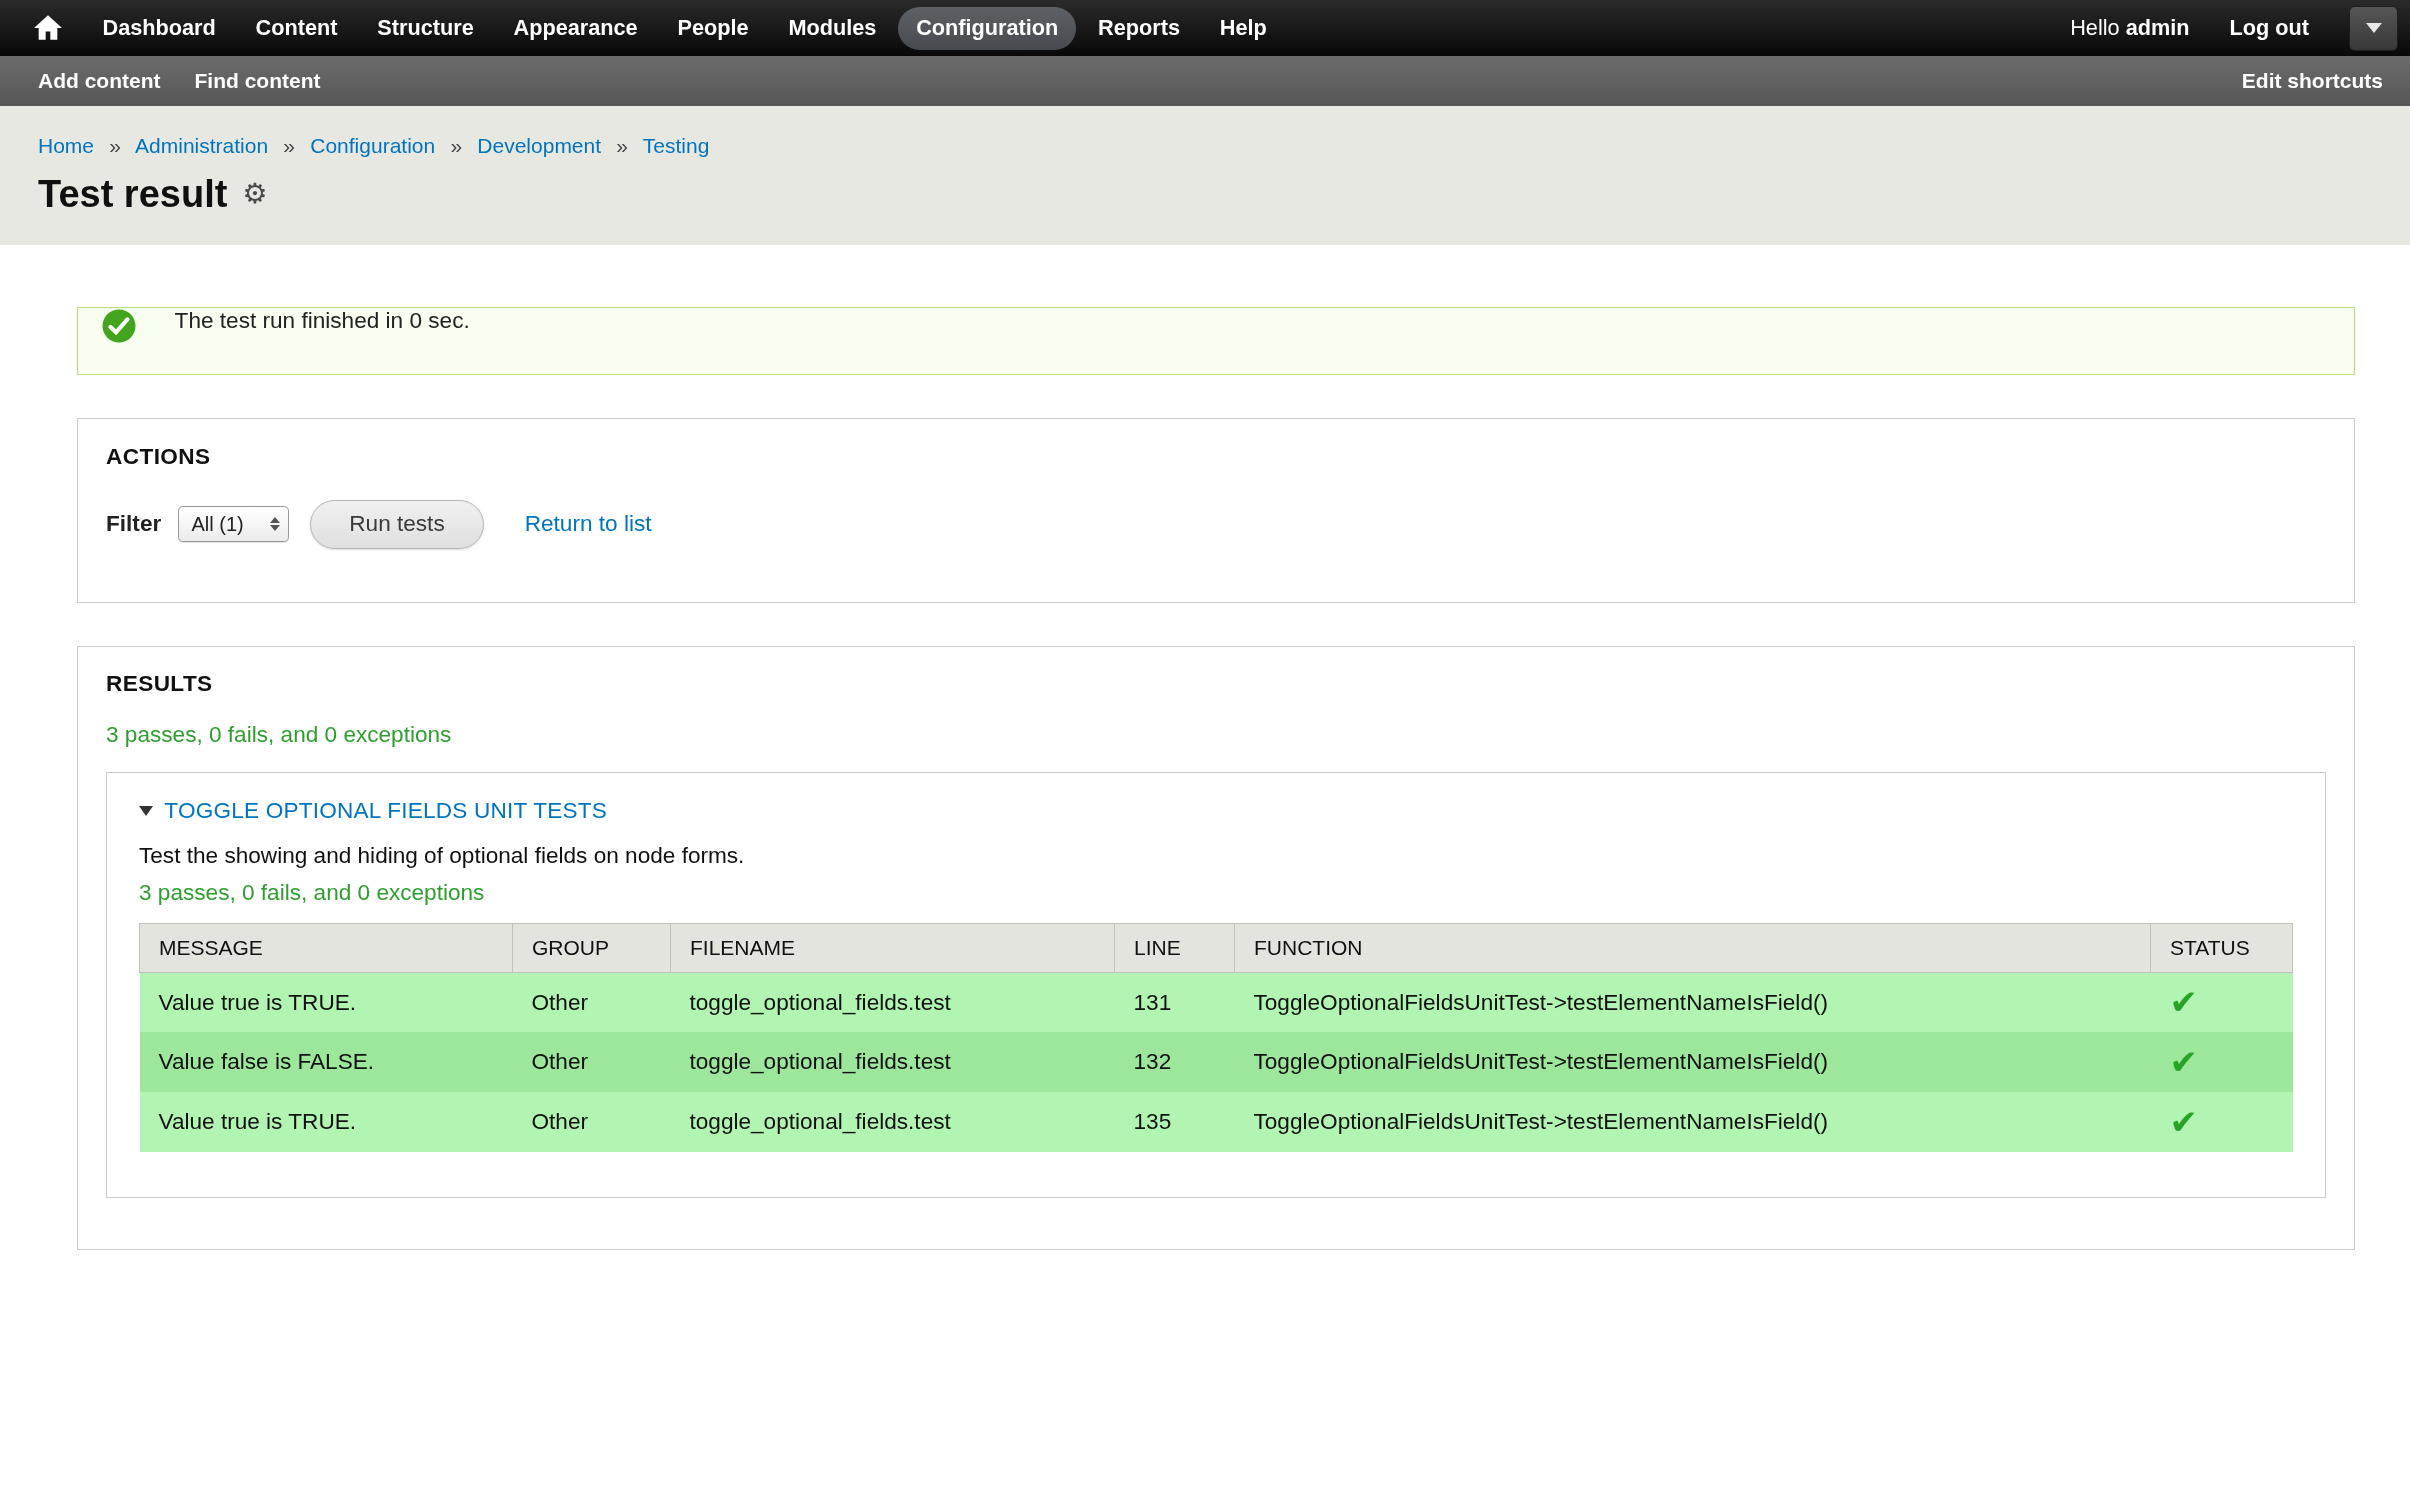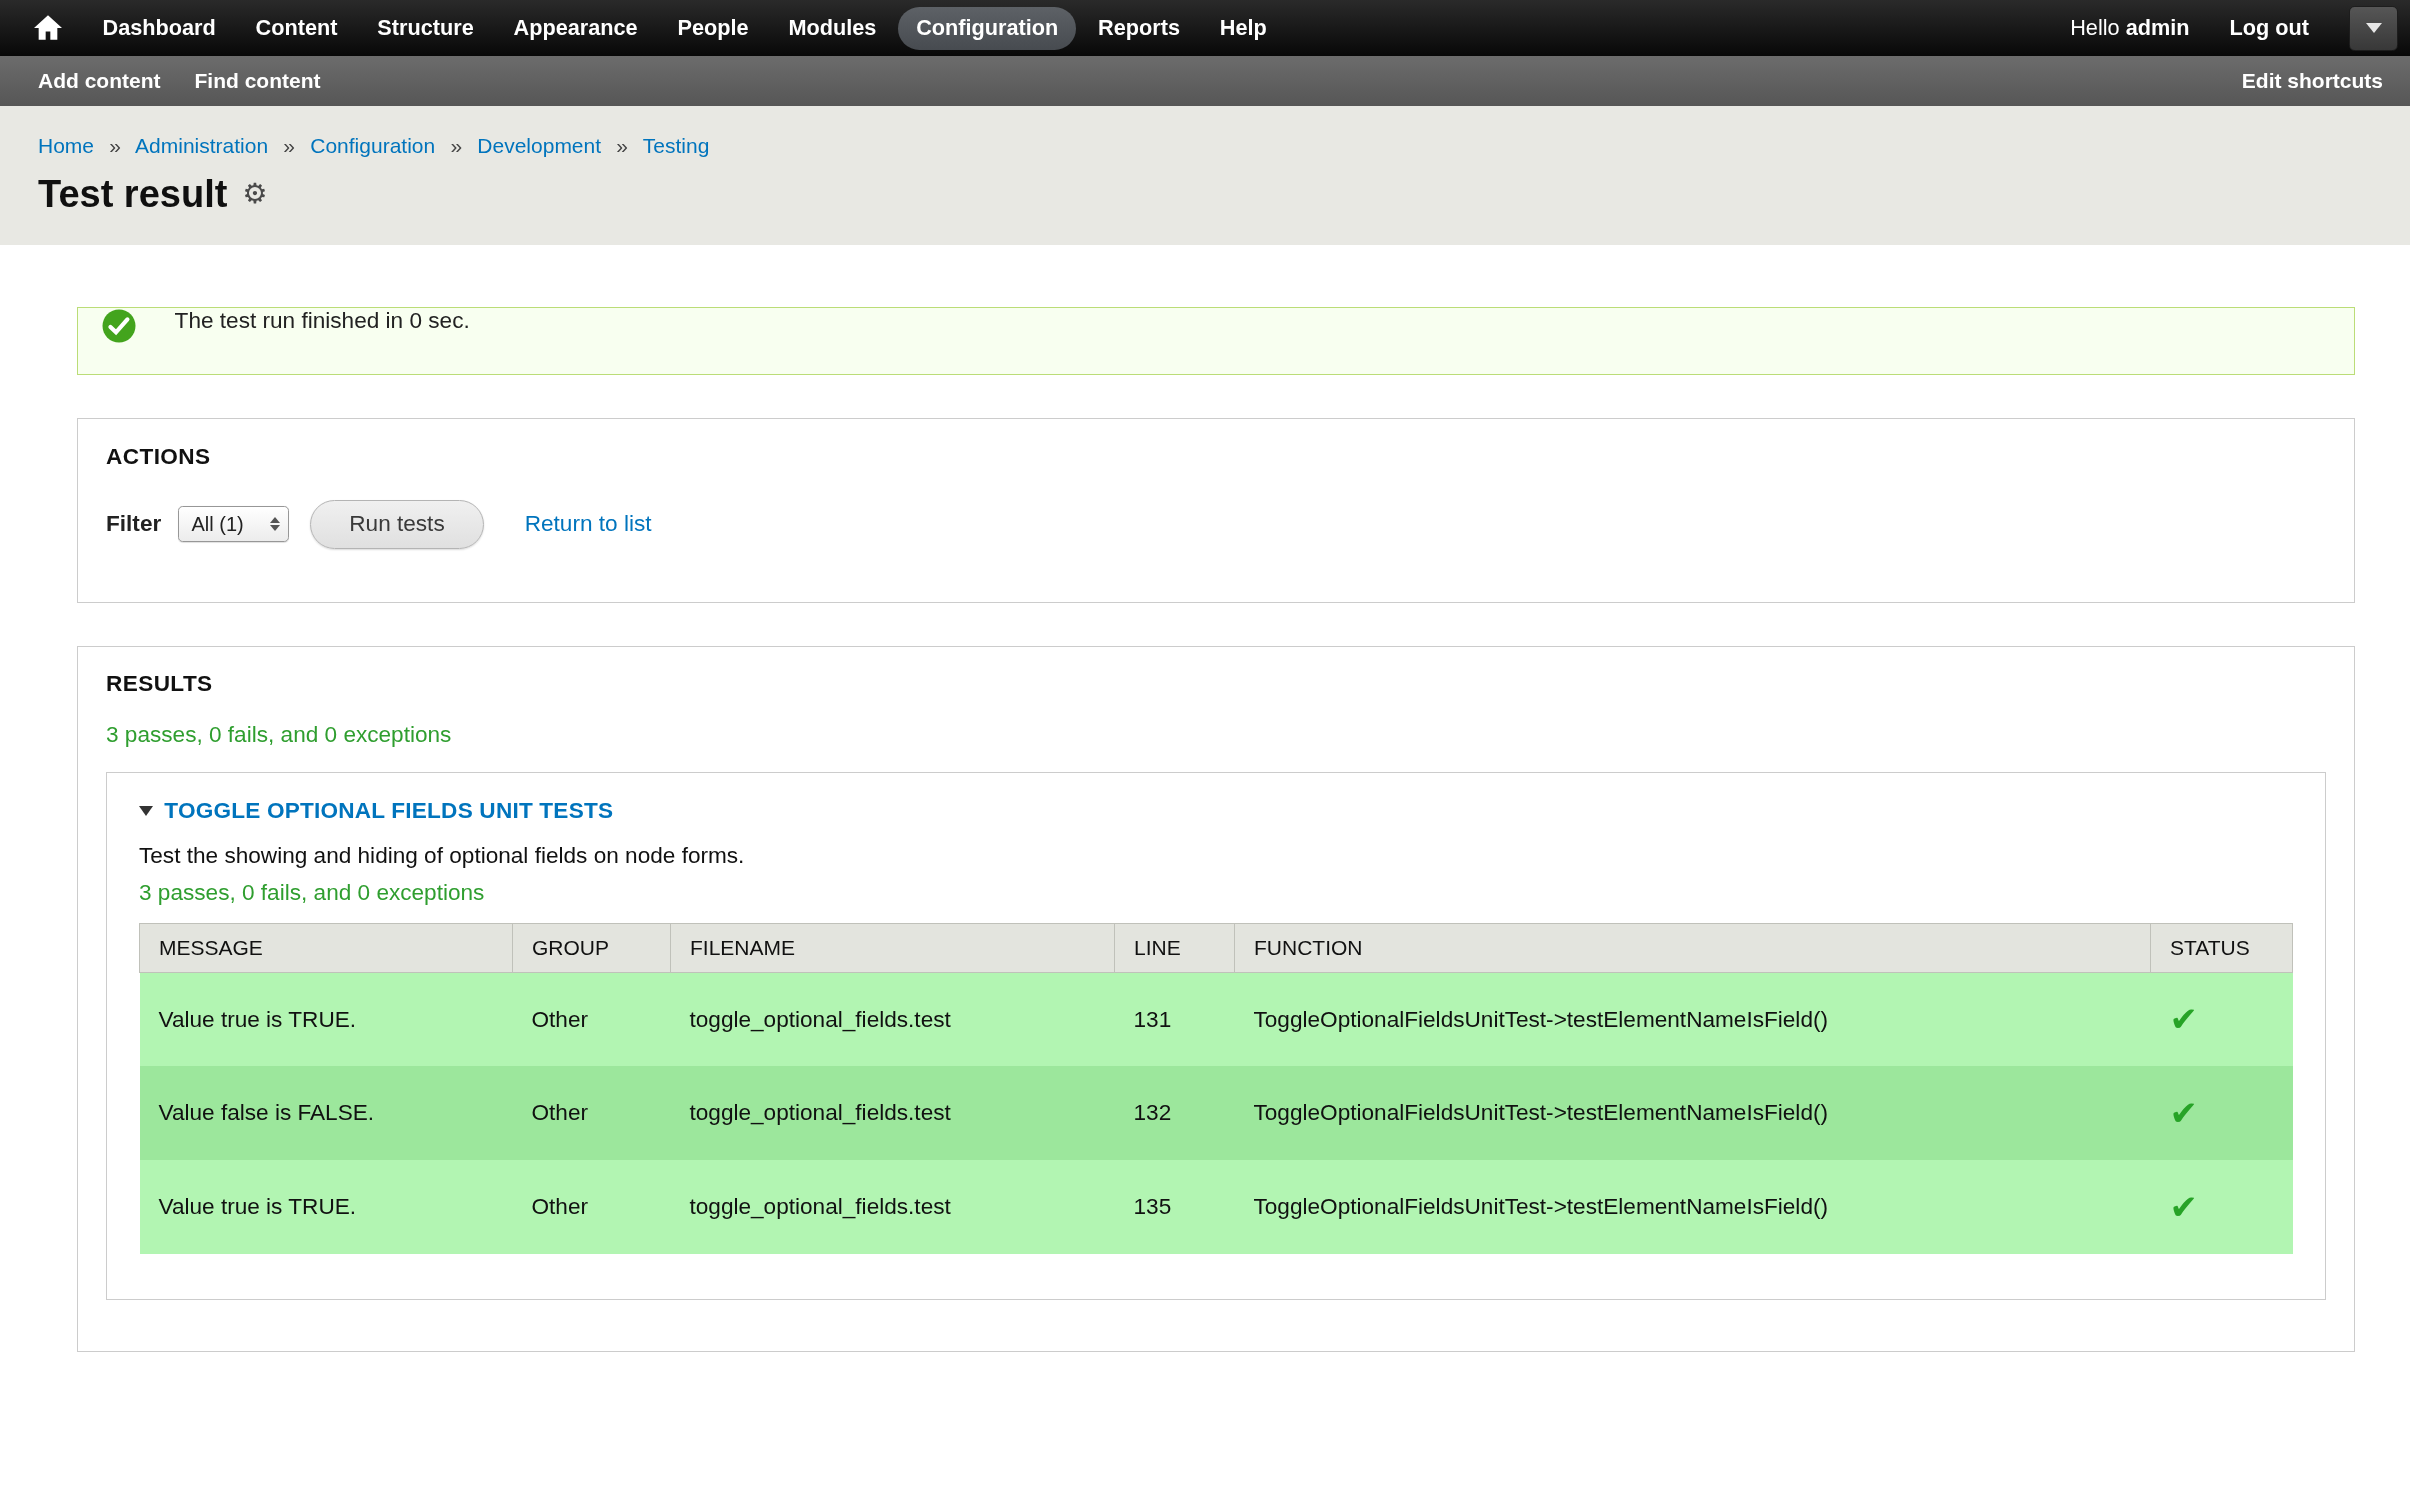--- a/index.html
+++ b/index.html
@@ -73,31 +73,31 @@
               border-top:6.6px solid #555;}
   .btn{margin-left:21px;height:49px;padding:0 38px;border-radius:24.5px;border:0.9px solid #b4b4b4;
        background:linear-gradient(#f0f0f0,#e0e0e0);font-size:22.6px;color:#3a3a3a;
        font-family:inherit;cursor:pointer;box-shadow:0 0.9px 1.9px rgba(0,0,0,.15);}
   .link{margin-left:41px;color:var(--link);font-size:22.6px;cursor:pointer;}
 
   .results{padding-bottom:51px;}
   .summary{color:var(--pass-text);font-size:22.6px;margin-top:24.5px;}
 
   .group{border:0.9px solid #ccc;margin-top:24.5px;padding:24.5px 32px 45px;}
-  .group-title{color:var(--link);font-weight:bold;font-size:22.6px;display:flex;
+  .group-title{color:var(--link);font-weight:normal;font-size:22.6px;display:flex;
                align-items:center;gap:11.3px;cursor:pointer;letter-spacing:0.2px;}
   .tri{width:0;height:0;border-left:7.5px solid transparent;border-right:7.5px solid transparent;
        border-top:10.4px solid #333;}
   .group-desc{margin-top:19px;font-size:22.6px;color:#111;}
   .group .summary{margin-top:11.3px;}
 
   table{border-collapse:collapse;margin-top:17px;width:100%;}
   th{background:#e3e4de;border:0.9px solid #c0c1ba;font-weight:normal;text-align:left;
      font-size:21px;color:#111;padding:0 0 0 19px;height:49px;}
-  td{font-size:22.6px;padding:0 0 0 19px;height:94px;color:#111;}
+  td{font-size:22.6px;padding:0 0 0 19px;height:60px;color:#111;}
   tr.odd td{background:var(--pass-row-odd);}
   tr.even td{background:var(--pass-row-even);}
   .check{color:var(--check);font-size:34px;font-weight:bold;line-height:1;
          font-family:"DejaVu Sans",sans-serif;}
 </style>
 </head>
 <body>
 
 <div class="toolbar">
   <span class="home-btn">

